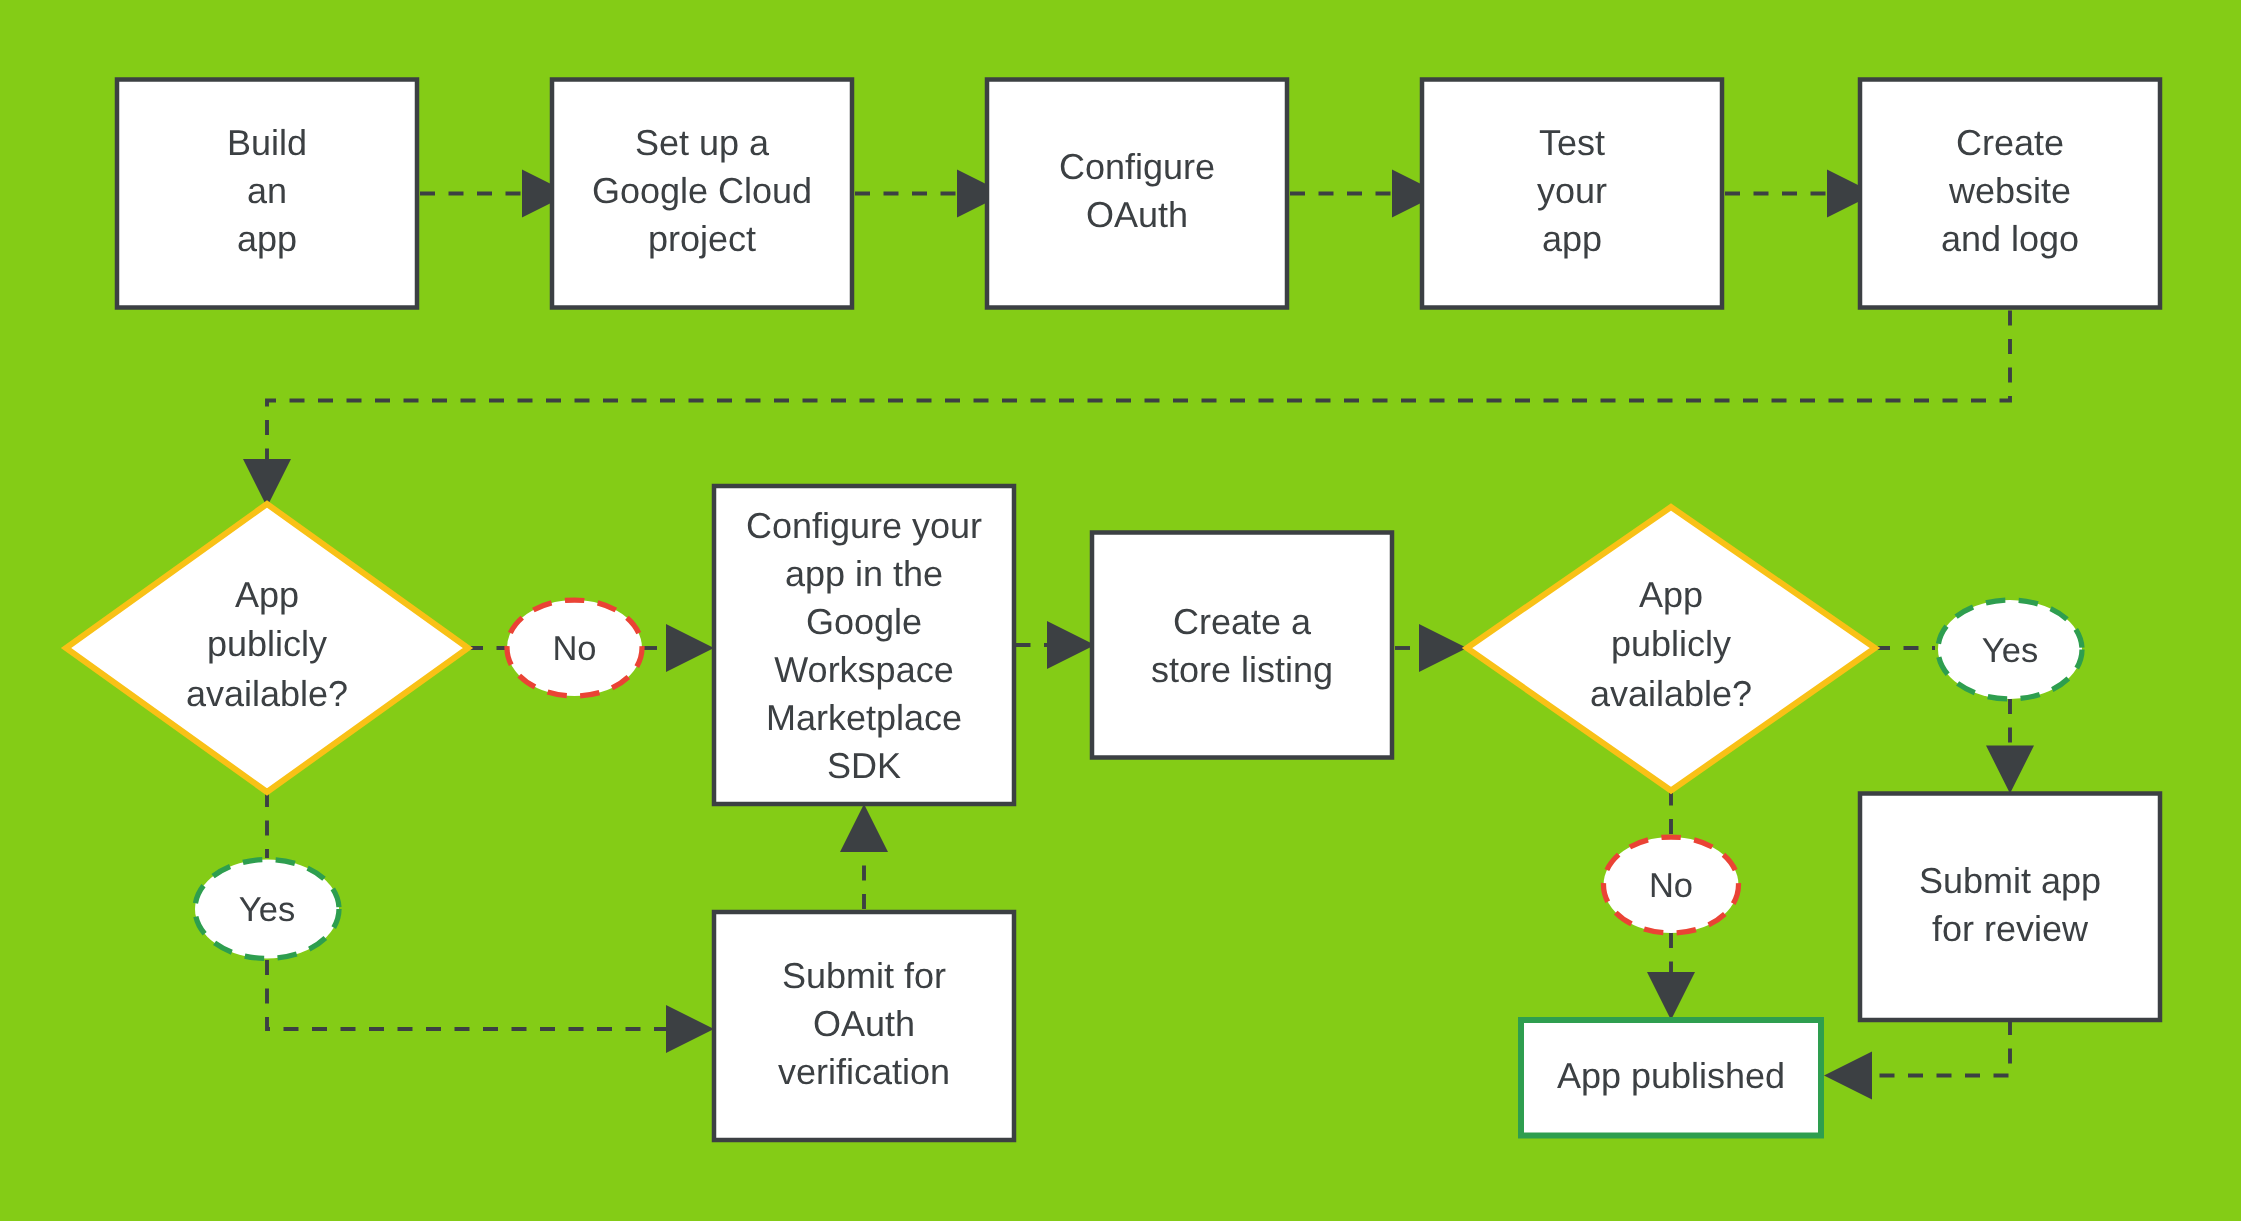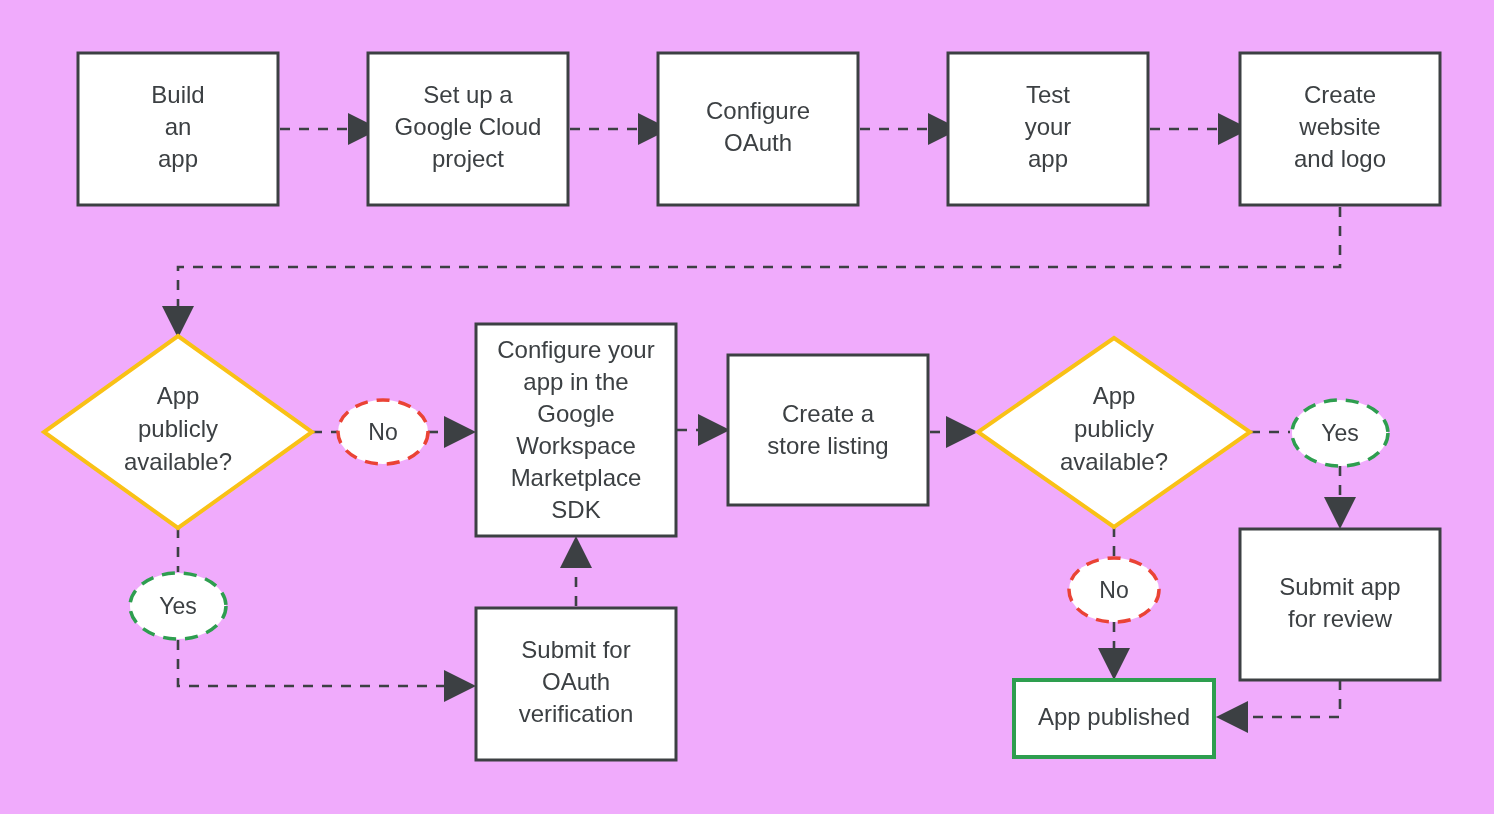--- a/index.html
+++ b/index.html
@@ -8,21 +8,21 @@
     padding: 0;
     background: #ffffff;
   }
   body {
     font-family: "Liberation Sans", sans-serif;
   }
   #flow-root {
     position: relative;
     width: 1494px;
     height: 814px;
-    background: #f0abfc;
+    background: #84cc16;
     overflow: hidden;
   }
   svg#flow-svg {
     display: block;
     width: 1494px;
     height: 814px;
   }
   .node-text {
     font-family: "Liberation Sans", sans-serif;
     font-size: 24px;

